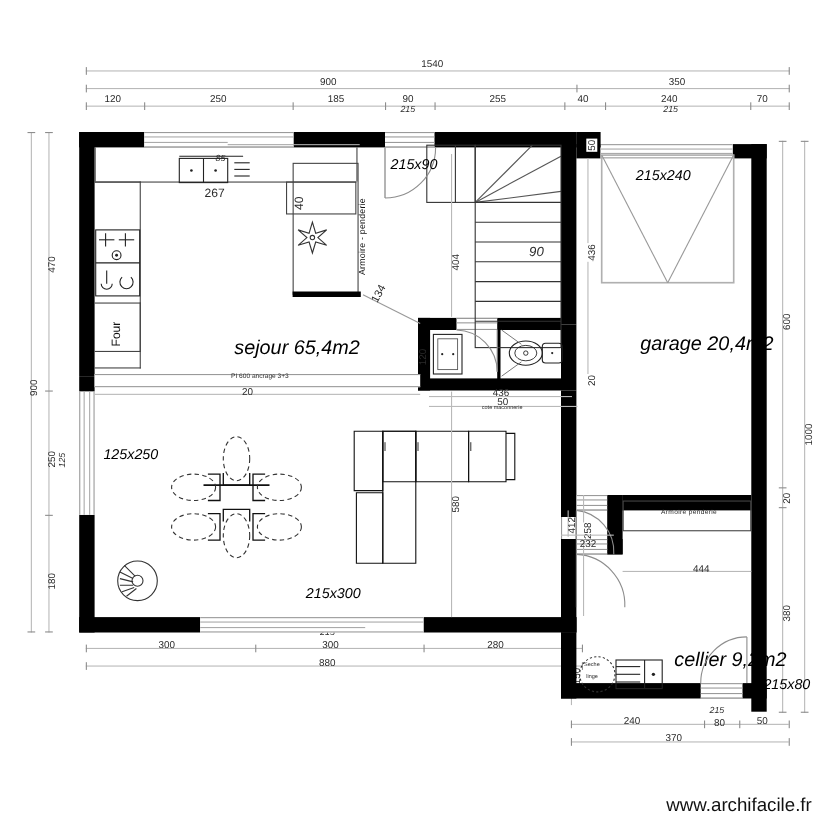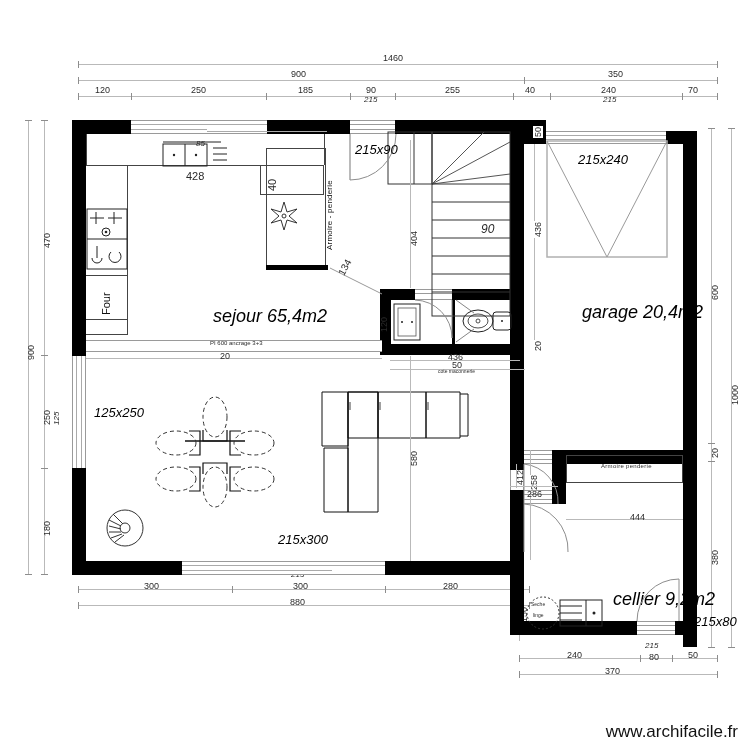--- a/index.html
+++ b/index.html
@@ -35,21 +35,21 @@
   svg{position:absolute;overflow:visible;}
 </style>
 </head>
 <body>
 
 <div id="page">
 
   <div class="dimline" style="left:78px;top:64px;width:640px;"></div>
   <div class="tick" style="left:78px;top:61px;width:1px;height:7px;background:#8d8d8d;"></div>
   <div class="tick" style="left:717px;top:61px;width:1px;height:7px;background:#8d8d8d;"></div>
-  <div class="dimtxt" style="left:383px;top:53px;">1460</div>
+  <div class="dimtxt" style="left:383px;top:53px;">1540</div>
 
   <div class="dimline" style="left:78px;top:80px;width:640px;"></div>
   <div class="tick" style="left:78px;top:77px;width:1px;height:7px;background:#8d8d8d;"></div>
   <div class="tick" style="left:524px;top:77px;width:1px;height:7px;background:#8d8d8d;"></div>
   <div class="tick" style="left:717px;top:77px;width:1px;height:7px;background:#8d8d8d;"></div>
   <div class="dimtxt" style="left:291px;top:69px;">900</div>
   <div class="dimtxt" style="left:608px;top:69px;">350</div>
 
   <div class="dimline" style="left:78px;top:96px;width:640px;"></div>
   <div class="tick" style="left:78px;top:93px;width:1px;height:7px;background:#8d8d8d;"></div>
@@ -239,21 +239,21 @@
   <svg width="76" height="36" style="left:163px;top:140px;" viewBox="0 0 76 36">
     <rect x="0" y="4" width="44" height="22" fill="none" stroke="#222" stroke-width="1"></rect>
     <line x1="22" y1="4" x2="22" y2="26" stroke="#222" stroke-width="1"></line>
     <line x1="0" y1="2" x2="58" y2="2" stroke="#222" stroke-width="1"></line>
     <circle cx="11" cy="15" r="1.2" fill="#222"></circle>
     <circle cx="33" cy="15" r="1.2" fill="#222"></circle>
     <line x1="50" y1="8" x2="64" y2="8" stroke="#222" stroke-width="1"></line>
     <line x1="50" y1="14" x2="64" y2="14" stroke="#222" stroke-width="1"></line>
     <line x1="50" y1="20" x2="64" y2="20" stroke="#222" stroke-width="1"></line>
   </svg>
-  <div class="dimtxt" style="left:186px;top:170px;font-size:11px;">428</div>
+  <div class="dimtxt" style="left:186px;top:170px;font-size:11px;">267</div>
 
   <div class="furnL" style="left:260px;top:165px;width:64px;height:30px;border:1px solid #444;"></div>
   <div class="dimtxt rot90" style="left:266px;top:191px;font-size:11px;">40</div>
 
   <div class="furnL" style="left:86px;top:165px;width:42px;height:170px;border:1px solid #444;border-left:none;"></div>
 
   <svg width="42" height="62" style="left:86px;top:208px;" viewBox="0 0 42 62">
     <rect x="1" y="1" width="40" height="60" fill="none" stroke="#222" stroke-width="1"></rect>
     <line x1="1" y1="31" x2="41" y2="31" stroke="#222" stroke-width="1"></line>
     <line x1="10" y1="4" x2="10" y2="16" stroke="#222" stroke-width="1"></line>
@@ -400,21 +400,21 @@
     <path d="M0 0 A38 38 0 0 1 34 40" fill="none" stroke="#8d8d8d" stroke-width="1"></path>
     <line x1="0" y1="0" x2="0" y2="40" stroke="#8d8d8d" stroke-width="1"></line>
   </svg>
   <svg width="50" height="56" style="left:524px;top:504px;" viewBox="0 0 50 56">
     <path d="M0 0 A46 46 0 0 1 44 48" fill="none" stroke="#8d8d8d" stroke-width="1"></path>
     <line x1="0" y1="0" x2="0" y2="48" stroke="#8d8d8d" stroke-width="1"></line>
   </svg>
   <div class="dimlineV" style="left:530px;top:450px;height:110px;"></div>
   <div class="dimtxt rot90" style="left:529px;top:490px;background:#fff;">258</div>
   <div class="dimline" style="left:510px;top:486px;width:48px;"></div>
-  <div class="dimtxt" style="left:527px;top:489px;">286</div>
+  <div class="dimtxt" style="left:527px;top:489px;">232</div>
   <div class="dimlineV" style="left:516px;top:464px;height:24px;"></div>
   <div class="dimtxt rot90" style="left:515px;top:485px;">412</div>
 
   <div class="furnL" style="left:566px;top:455px;width:117px;height:28px;border:1px solid #444;"></div>
   <div class="dimtxt" style="left:601px;top:463px;font-size:6px;letter-spacing:0.3px;">Armoire   penderie</div>
   <div class="dimline" style="left:566px;top:519px;width:117px;"></div>
   <div class="dimtxt" style="left:630px;top:512px;">444</div>
   <div class="roomname" style="left:613px;top:557px;margin-top:32px;">cellier 9,2m2</div>
 
   <svg width="44" height="42" style="left:637px;top:579px;" viewBox="0 0 44 42">

